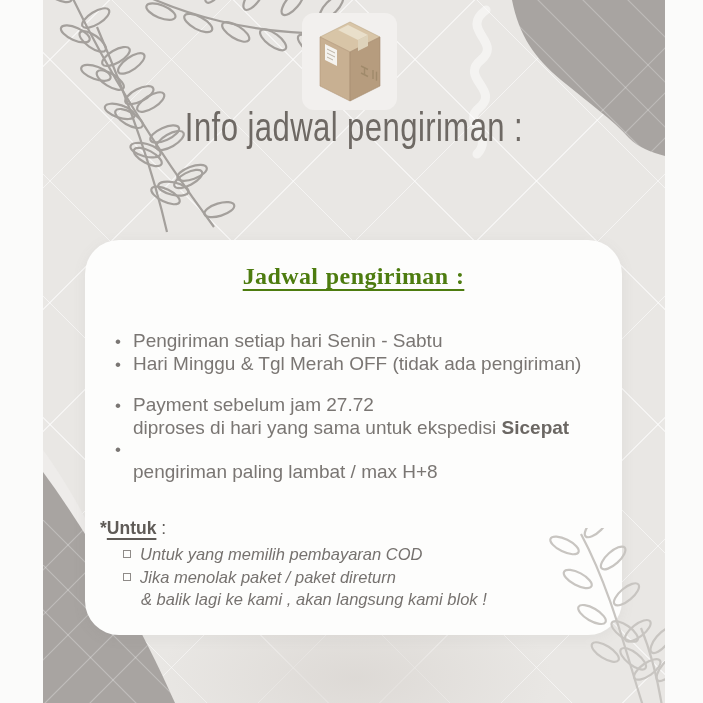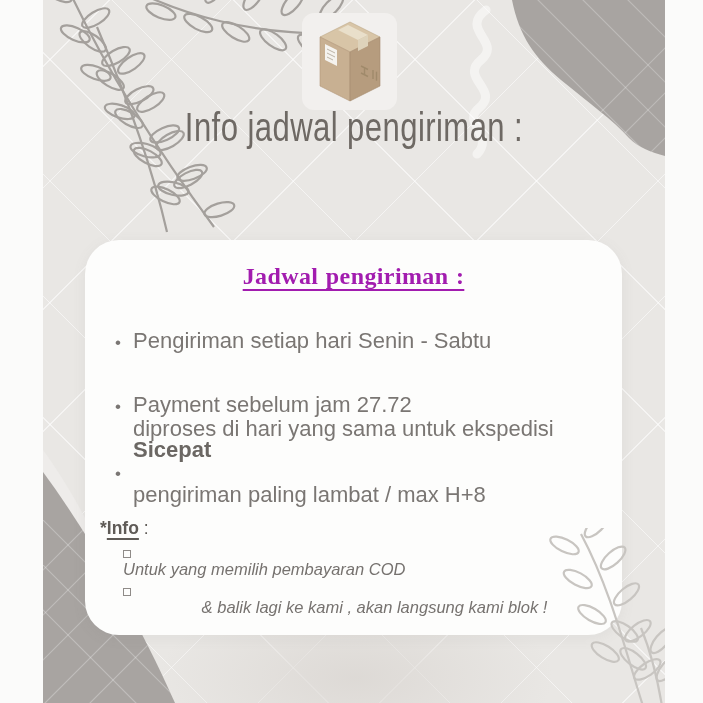--- a/index.html
+++ b/index.html
@@ -56,38 +56,38 @@
   }
 
   .card{
     position:absolute;left:42px;top:240px;width:537px;height:395px;
     background:#fdfdfc;border-radius:34px;z-index:5;
     box-shadow:0 3px 14px rgba(120,115,110,.08);
   }
   .card-heading{
     position:absolute;top:23px;left:0;right:0;text-align:center;
     font-family:"Liberation Serif",serif;font-weight:700;font-size:24px;
-    color:#a21caf;letter-spacing:.4px;word-spacing:1px;
+    color:#4d7c0f;letter-spacing:.4px;word-spacing:1px;
     text-decoration:underline;text-underline-offset:5px;text-decoration-thickness:1.8px;
   }
-  .list{position:absolute;left:30px;right:14px;color:#7a7673;font-size:22px;}
+  .list{position:absolute;left:30px;right:14px;color:#7a7673;font-size:19px;}
   .group1{top:90px;line-height:22px;}
   .group2{top:154px;line-height:21.5px;}
   .row{display:flex;align-items:flex-start;}
   .dot{flex:0 0 18px;width:18px;color:#7a7673;}
   .dot::before{content:"\2022";font-size:17px;}
   .cont{padding-left:18px;}
   .bold{font-weight:700;color:#6b6763;}
 
   .note{position:absolute;left:15px;top:276px;right:14px;color:#76726f;}
   .note-head{font-size:17.5px;color:#5f5b57;line-height:24px;}
   .note-star{font-weight:700;}
   .note-label{font-weight:700;text-decoration:underline;text-underline-offset:4px;text-decoration-thickness:1.6px;}
   .note-items{margin-left:23px;margin-top:3px;font-style:italic;font-size:16.5px;line-height:22.5px;}
-  .nrow{display:flex;align-items:flex-start;flex-direction:column;}
+  .nrow{display:flex;align-items:flex-start;}
   .sq{flex:0 0 6px;width:6px;height:6px;border:1.5px solid #8f8b88;margin:7px 9px 0 0;background:transparent;}
   .cont2{padding-left:18px;align-items:center;}
 </style>
 </head>
 <body>
 
 <div class="canvas">
   <div class="strip left"></div>
   <div class="strip right"></div>
 
@@ -207,47 +207,52 @@
     <div class="page-title">Info jadwal pengiriman :</div>
 
     <div class="card">
       <div class="card-heading">Jadwal pengiriman :</div>
 
       <div class="list group1">
         <div class="row">
           <span class="dot"></span>
           <span class="txt">Pengiriman setiap hari Senin - Sabtu</span>
         </div>
+        <div class="row">
+          <span class="dot"></span>
+          <span class="txt">Hari Minggu &amp; Tgl Merah OFF (tidak ada pengiriman)</span>
+        </div>
       </div>
 
       <div class="list group2">
         <div class="row">
           <span class="dot"></span>
           <span class="txt">Payment sebelum jam 27.72</span>
         </div>
         <div class="row cont">
           <span class="txt"><span>diproses di hari yang sama untuk ekspedisi </span><span class="bold">Sicepat</span></span>
         </div>
         <div class="row">
           <span class="dot"></span>
         </div>
         <div class="row cont">
           <span class="txt">pengiriman paling lambat / max H+8</span>
         </div>
       </div>
 
       <div class="note">
-        <div class="note-head"><span class="note-star">*</span><span class="note-label">Info</span><span class="note-colon"> :</span></div>
+        <div class="note-head"><span class="note-star">*</span><span class="note-label">Untuk</span><span class="note-colon"> :</span></div>
         <div class="note-items">
           <div class="nrow">
             <span class="sq"></span>
             <span class="ntxt">Untuk yang memilih pembayaran COD</span>
           </div>
           <div class="nrow">
             <span class="sq"></span>
+            <span class="ntxt">Jika menolak paket / paket direturn</span>
           </div>
           <div class="nrow cont2">
             <span class="ntxt">&amp; balik lagi ke kami , akan langsung kami blok !</span>
           </div>
         </div>
       </div>
     </div>
 
     <svg class="deco leaves-br" width="142" height="175" viewBox="0 0 142 175" fill="none" stroke="currentColor" stroke-width="2.2">
       <defs>

